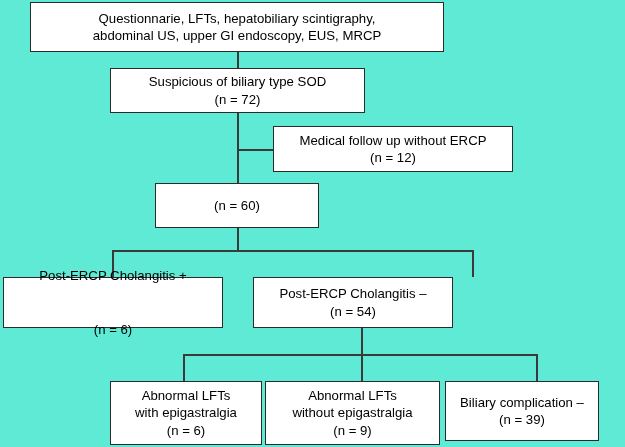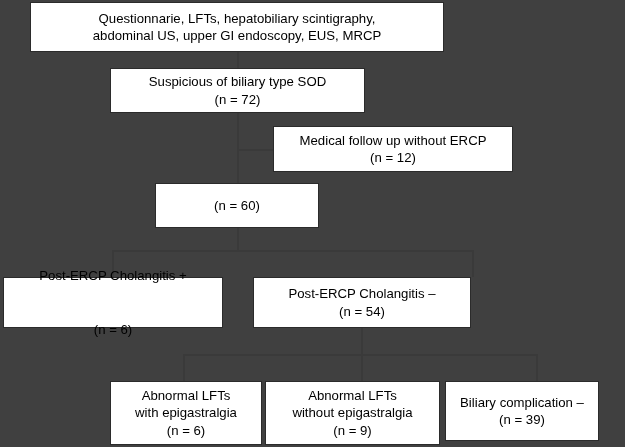--- a/index.html
+++ b/index.html
@@ -4,21 +4,21 @@
 <style>
   html, body {
     margin: 0;
     padding: 0;
     background: #ffffff;
   }
   #chart {
     position: relative;
     width: 625px;
     height: 447px;
-    background: #404040;
+    background: #5eead4;
     font-family: "Liberation Sans", sans-serif;
     overflow: hidden;
   }
   .node {
     position: absolute;
     box-sizing: border-box;
     border: 1.6px solid #2b2b2b;
     background: #ffffff;
     color: #000000;
     display: flex;
@@ -82,21 +82,21 @@
 
   <div class="node" style="left:155px; top:183px; width:164px; height:45px;">
     <span class="ln">(n = 60)</span>
   </div>
 
   <div class="node" style="left:3px; top:277px; width:220px; height:51px;gap:36px;">
     <span class="ln">Post-ERCP Cholangitis +</span>
     <span class="ln">(n = 6)</span>
   </div>
 
-  <div class="node" style="left:253px; top:277px; width:218px; height:51px;">
+  <div class="node" style="left:253px; top:277px; width:200px; height:51px;">
     <span class="ln">Post-ERCP Cholangitis –</span>
     <span class="ln">(n = 54)</span>
   </div>
 
   <div class="node" style="left:110px; top:381px; width:152px; height:64px;">
     <span class="ln">Abnormal LFTs</span>
     <span class="ln">with epigastralgia</span>
     <span class="ln">(n = 6)</span>
   </div>
 

